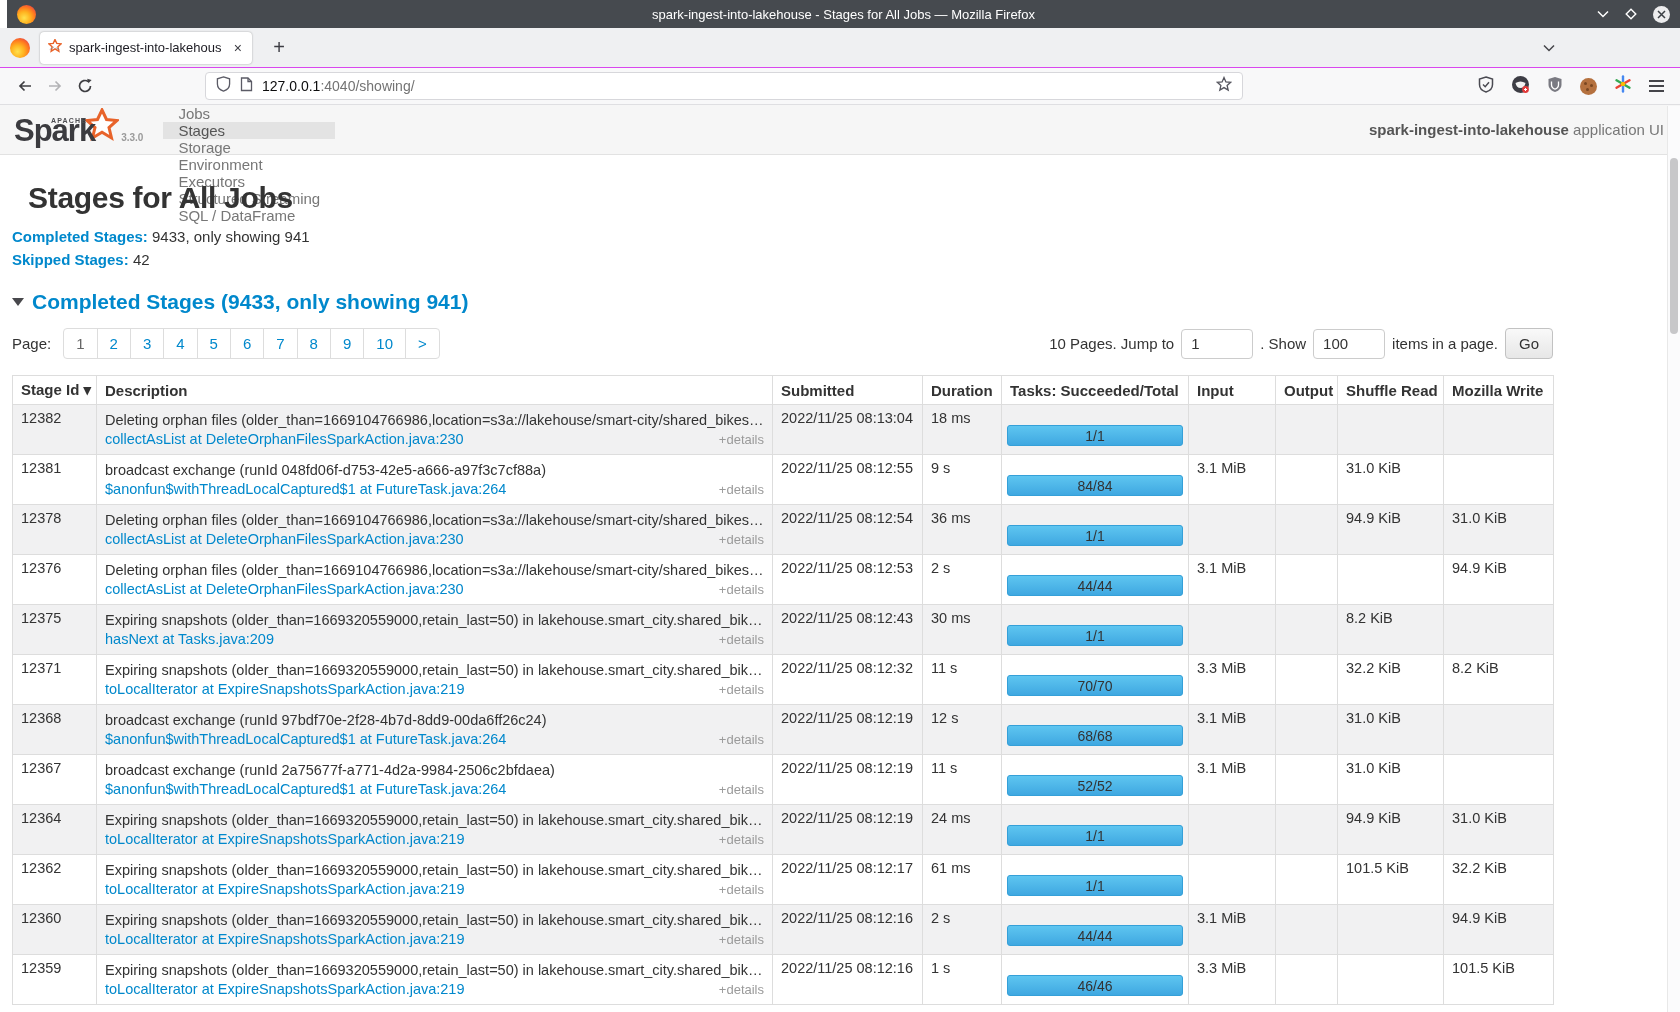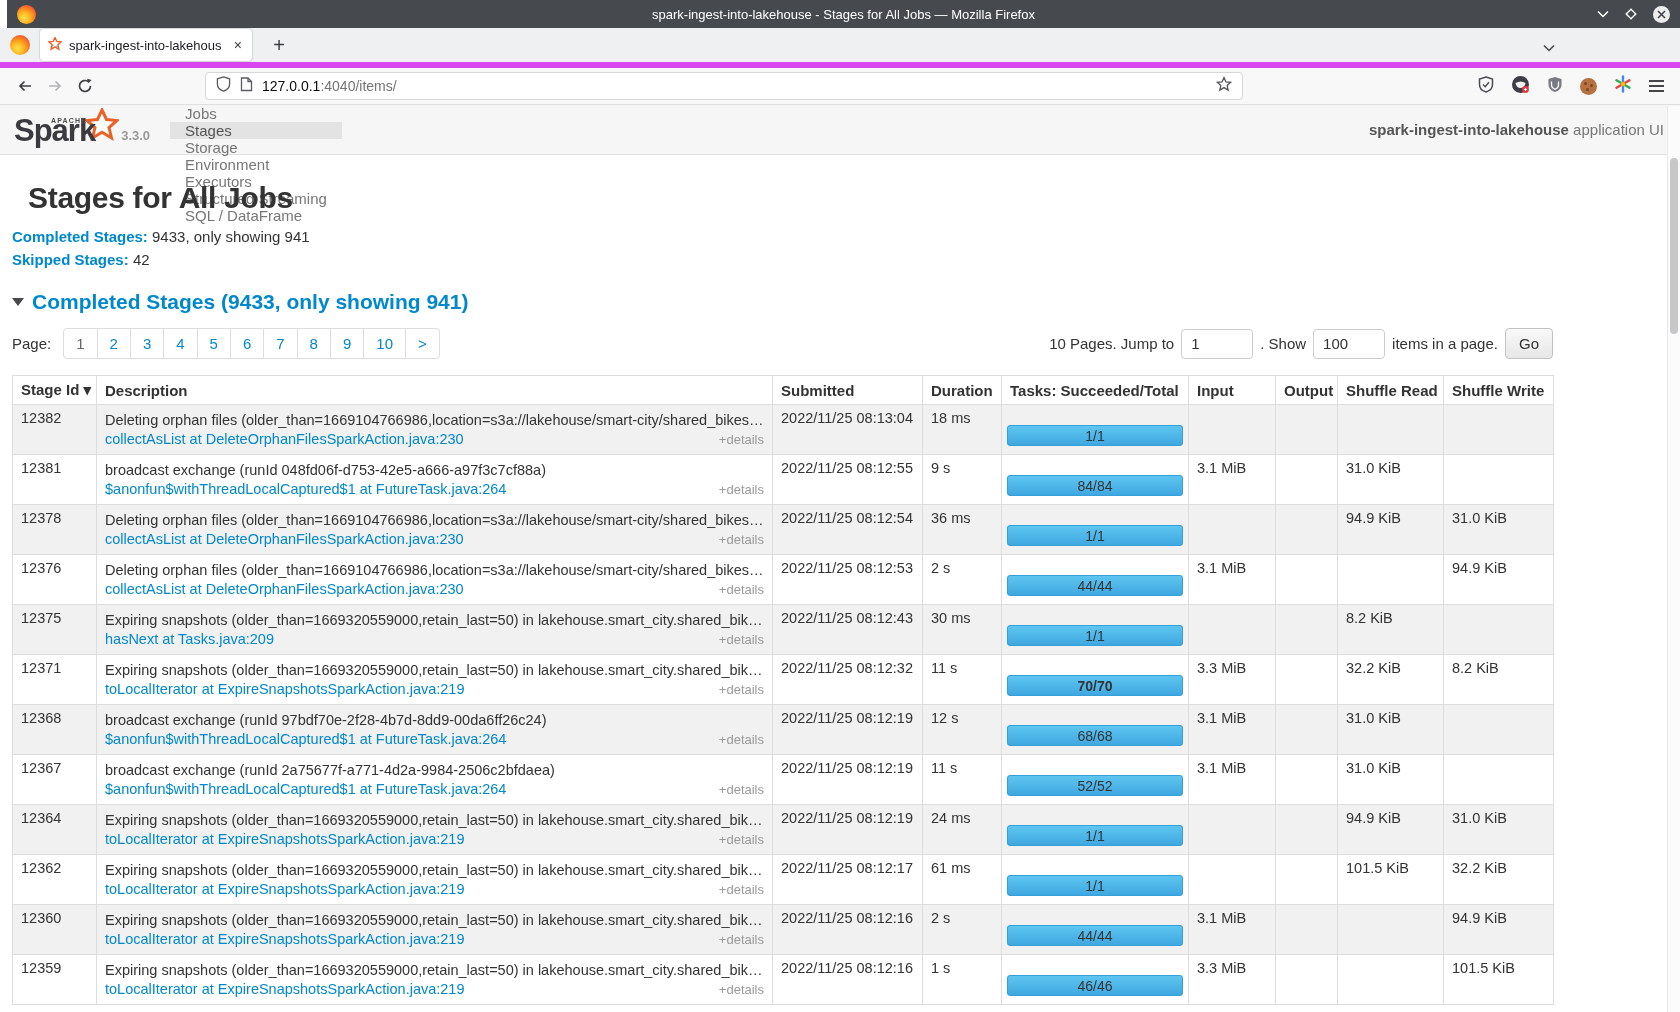--- a/index.html
+++ b/index.html
@@ -9,21 +9,21 @@
   
   .titlebar { height:28px; background:#464a4f; position:relative; display:flex; align-items:center; padding:0 10px;margin-left:7px; }
   .ff-ball { width:19px; height:19px; border-radius:50%;
              background:radial-gradient(circle at 38% 68%, #ffe14d 0%, #ffb21f 35%, #ff7a1f 60%, #e3364e 90%); }
   .win-title { position:absolute; left:0; right:0; text-align:center; color:#fff; font-size:13px; }
   .win-controls { position:absolute; right:10px; top:0; height:28px; display:flex; align-items:center; gap:15px; }
   .win-btn { display:flex; align-items:center; justify-content:center; cursor:pointer; }
   .close-ball { width:17px; height:17px; border-radius:50%; background:#ededee; display:flex; align-items:center; justify-content:center; }
 
   
-  .tabbar { height:40px; background:#eff0f2; border-bottom:6px solid #d946ef; display:flex; align-items:center; padding:0 8px; position:relative; }
+  .tabbar { height:40px; background:#eff0f2; border-bottom:1px solid #d946ef; display:flex; align-items:center; padding:0 8px; position:relative; }
   .ffview { width:20px; height:20px; border-radius:50%; margin:0 10px 0 2px;
             background:radial-gradient(circle at 38% 68%, #ffe14d 0%, #ffb21f 35%, #ff7a1f 60%, #e3364e 90%); }
   .tab { width:212px; height:32px; background:#fff; border-radius:4px; box-shadow:0 0 2px rgba(0,0,0,.35);
          display:flex; align-items:center; gap:7px; padding:0 8px; font-size:13px; color:#1c1b22; cursor:pointer; }
   .tab-title { flex:1; white-space:nowrap; overflow:hidden; }
   .tab-close { color:#3c3c43; font-size:14px; padding:0 2px; cursor:pointer; }
   .newtab { margin-left:12px; font-size:20px; color:#3c3c43; width:30px; text-align:center; cursor:pointer; }
   .alltabs { position:absolute; right:125px; top:10px; cursor:pointer; }
 
   
@@ -38,21 +38,21 @@
   .cookie i { position:absolute; width:3px; height:3px; border-radius:50%; background:#7a4722; }
   .burger div { width:15px; height:2px; background:#45454a; margin:3px 0; }
 
   
   .sparknav { height:50px; background:#f6f6f6; border-bottom:1px solid #e2e2e2; display:flex; align-items:stretch; padding-left:12px; }
   .brand { display:flex; align-items:flex-end; padding:4px 4px 6px 2px; position:relative; cursor:pointer; }
   .logo { position:relative; padding-right:18px; }
   .apache { position:absolute; top:2px; left:37px; font-size:7px; letter-spacing:1.2px; font-weight:bold; color:#4e4e52; z-index:2; }
   .spark-word { font-size:31px; font-weight:bold; color:#3b3b3f; line-height:1.05; letter-spacing:-1px; position:relative; z-index:1; }
   .spark-star { position:absolute; top:-7px; right:-6px; z-index:0; }
-  .version { font-size:13px; font-weight:bold; color:#9a9a9a; margin-left:8px; padding-bottom:5px; }
+  .version { font-size:10px; font-weight:bold; color:#9a9a9a; margin-left:8px; padding-bottom:5px; }
   .nav-list { display:flex; list-style:none; margin:0 0 0 16px; padding:0; align-items:stretch;flex-direction:column; }
   .nav-item { padding:0 15px; display:flex; align-items:center; font-size:15px; color:#777; cursor:pointer; }
   .nav-item.active { background:#e3e3e3; color:#555; }
   .app-ui { margin-left:auto; align-self:center; padding-right:16px; font-size:15px; color:#777; }
   .app-ui b { color:#555; }
 
   
   .content { padding:0 12px; }
   h1.page-title { font-size:30px; font-weight:bold; color:#333; margin:26px 16px 12px; letter-spacing:-0.3px; }
   .summary { font-size:15px; color:#333; margin:3px 0; line-height:20px; }
@@ -157,21 +157,21 @@
       <svg width="15" height="16" viewBox="0 0 16 17">
           <path d="M8 1 L14.5 3 V8.5 C14.5 12.5 11.5 14.9 8 16 C4.5 14.9 1.5 12.5 1.5 8.5 V3 Z" fill="none" stroke="#5b5b66" stroke-width="1.4"></path>
         </svg>
     </span>
     <span>
       <svg width="13" height="15" viewBox="0 0 13 15">
           <path d="M1.5 1 h6.5 l3.5 3.5 v9 h-10 z" fill="none" stroke="#5b5b66" stroke-width="1.3"></path>
           <path d="M8 1 v3.5 h3.5" fill="none" stroke="#5b5b66" stroke-width="1.3"></path>
         </svg>
     </span>
-    <span class="url-text"><span class="url-host">127.0.0.1</span><span class="url-path">:4040/items/</span></span>
+    <span class="url-text"><span class="url-host">127.0.0.1</span><span class="url-path">:4040/showing/</span></span>
     <span>
       <svg width="16" height="16" viewBox="0 0 16 16">
           <polygon points="8,1.5 9.9,5.9 14.7,6.3 11.1,9.4 12.2,14.1 8,11.6 3.8,14.1 4.9,9.4 1.3,6.3 6.1,5.9" fill="none" stroke="#55555e" stroke-width="1.3"></polygon>
         </svg>
     </span>
   </div>
   <div class="ext-area">
     <span>
       <svg width="16" height="17" viewBox="0 0 16 17">
           <path d="M8 1 L14.5 3 V8.5 C14.5 12.5 11.5 14.9 8 16 C4.5 14.9 1.5 12.5 1.5 8.5 V3 Z" fill="none" stroke="#4a4a52" stroke-width="1.5"></path>
@@ -335,21 +335,21 @@
   <th>Duration</th>
 
   <th>Tasks: Succeeded/Total</th>
 
   <th>Input</th>
 
   <th>Output</th>
 
   <th>Shuffle Read</th>
 
-  <th>Shuffle Write</th>
+  <th>Mozilla Write</th>
 </tr>
       </thead>
     <tbody id="rows">
   <tr class="stage-row">
     <td>12382</td>
     <td>
       <div class="d1">Deleting orphan files (older_than=1669104766986,location=s3a://lakehouse/smart-city/shared_bikes_bike_statu...</div>
       <div class="d2">
         <a class="slink">collectAsList at DeleteOrphanFilesSparkAction.java:230</a>
         <span class="details">+details</span>
@@ -460,21 +460,21 @@
     <td>12371</td>
     <td>
       <div class="d1">Expiring snapshots (older_than=1669320559000,retain_last=50) in lakehouse.smart_city.shared_bikes_bike_sta...</div>
       <div class="d2">
         <a class="slink">toLocalIterator at ExpireSnapshotsSparkAction.java:219</a>
         <span class="details">+details</span>
       </div>
     </td>
     <td>2022/11/25 08:12:32</td>
     <td>11 s</td>
-    <td style="padding:4px 5px;font-weight:bold;">
+    <td style="padding:4px 5px;">
       <div class="c-tasks-inner">
         <span class="ptext">70/70</span>
       </div>
     </td>
     <td>3.3 MiB</td>
     <td></td>
     <td>32.2 KiB</td>
     <td>8.2 KiB</td>
   </tr>
 

